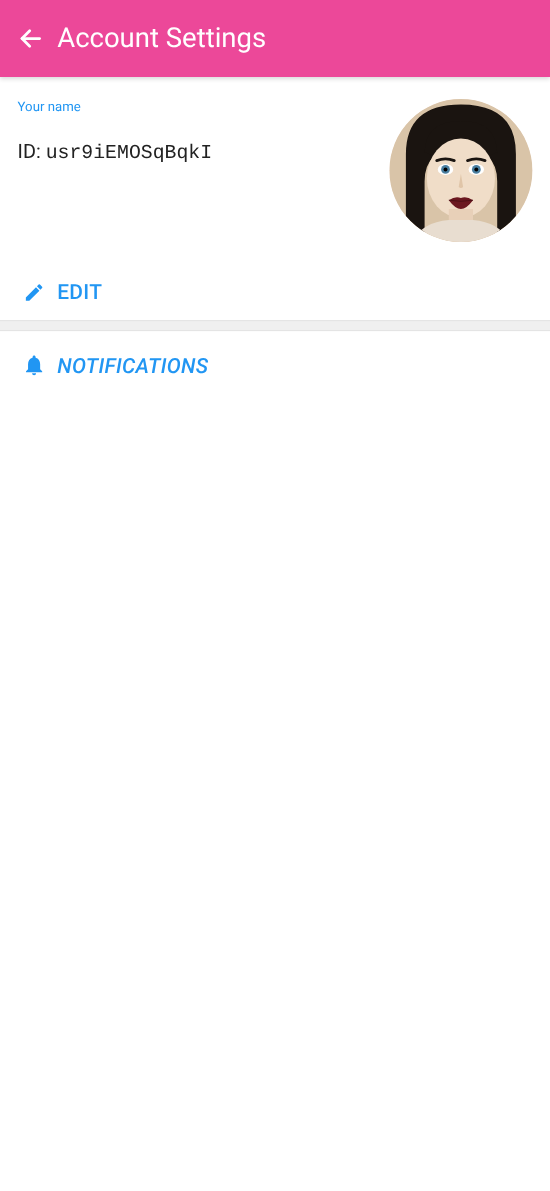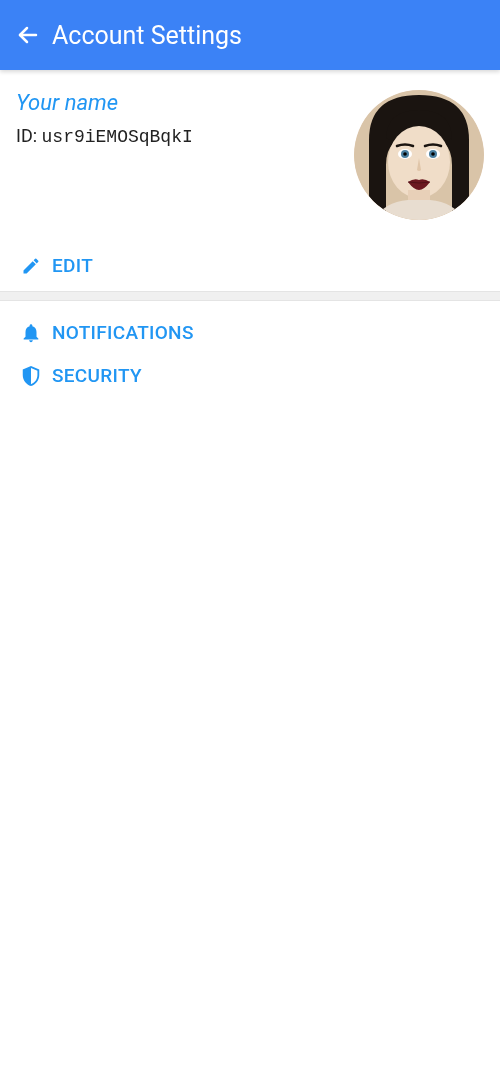--- a/index.html
+++ b/index.html
@@ -4,21 +4,21 @@
   <style>
     * { margin: 0; padding: 0; box-sizing: border-box; }
     body {
       font-family: -apple-system, BlinkMacSystemFont, "Segoe UI", Roboto, Helvetica, Arial, sans-serif;
       width: 500px;
       height: 1083px;
       background: #fff;
       overflow: hidden;
     }
     .header {
-      background: #3b82f6;
+      background: #ec4899;
       height: 70px;
       display: flex;
       align-items: center;
       padding: 0 16px;
       box-shadow: 0 2px 4px rgba(0,0,0,0.15);
     }
     .back-arrow {
       color: #fff;
       margin-right: 12px;
       display: flex;
@@ -34,23 +34,22 @@
       padding: 20px 16px 24px 16px;
       position: relative;
       display: flex;
       align-items: flex-start;
     }
     .profile-info {
       flex: 1;
     }
     .label {
       color: #2196f3;
-      font-size: 22px;
-      margin-bottom: 10px;
-      font-style: italic;
+      font-size: 12px;
+      margin-bottom: 24px;
     }
     .name {
       color: #000;
       font-size: 26px;
       font-weight: 400;
       margin-bottom: 6px;
     }
     .id-line {
       font-size: 18px;
       color: #222;
@@ -93,23 +92,24 @@
       height: 10px;
       background: #f0f0f0;
       border-top: 1px solid #e4e4e4;
       border-bottom: 1px solid #e4e4e4;
     }
     .menu-section {
       padding: 10px 0;
     }
     .menu-item {
       display: flex;
-      align-items: flex-end;
+      align-items: flex-start;
       padding: 10px 20px;
       cursor: pointer;
+      font-style: italic;
     }
     .menu-icon {
       color: #2196f3;
       width: 22px;
       height: 22px;
       margin-right: 10px;
       display: flex;
       align-items: center;
       justify-content: center;
     }
@@ -192,21 +192,13 @@
 
 <div class="menu-section">
   <div class="menu-item">
     <span class="menu-icon">
       <svg width="22" height="22" viewBox="0 0 24 24" fill="#2196f3">
         <path d="M12 22c1.1 0 2-.9 2-2h-4c0 1.1.9 2 2 2zm6-6v-5c0-3.07-1.64-5.64-4.5-6.32V4c0-.83-.67-1.5-1.5-1.5s-1.5.67-1.5 1.5v.68C7.63 5.36 6 7.92 6 11v5l-2 2v1h16v-1l-2-2z"></path>
       </svg>
     </span>
     <span class="menu-label">NOTIFICATIONS</span>
   </div>
-  <div class="menu-item">
-    <span class="menu-icon">
-      <svg width="22" height="22" viewBox="0 0 24 24" fill="#2196f3">
-        <path d="M12 1 3 5v6c0 5.55 3.84 10.74 9 12 5.16-1.26 9-6.45 9-12V5l-9-4zm0 2.18 7 3.12v4.7c0 4.52-2.98 8.69-7 9.93V3.18z"></path>
-      </svg>
-    </span>
-    <span class="menu-label">SECURITY</span>
-  </div>
 </div>
 
 </body></html>

